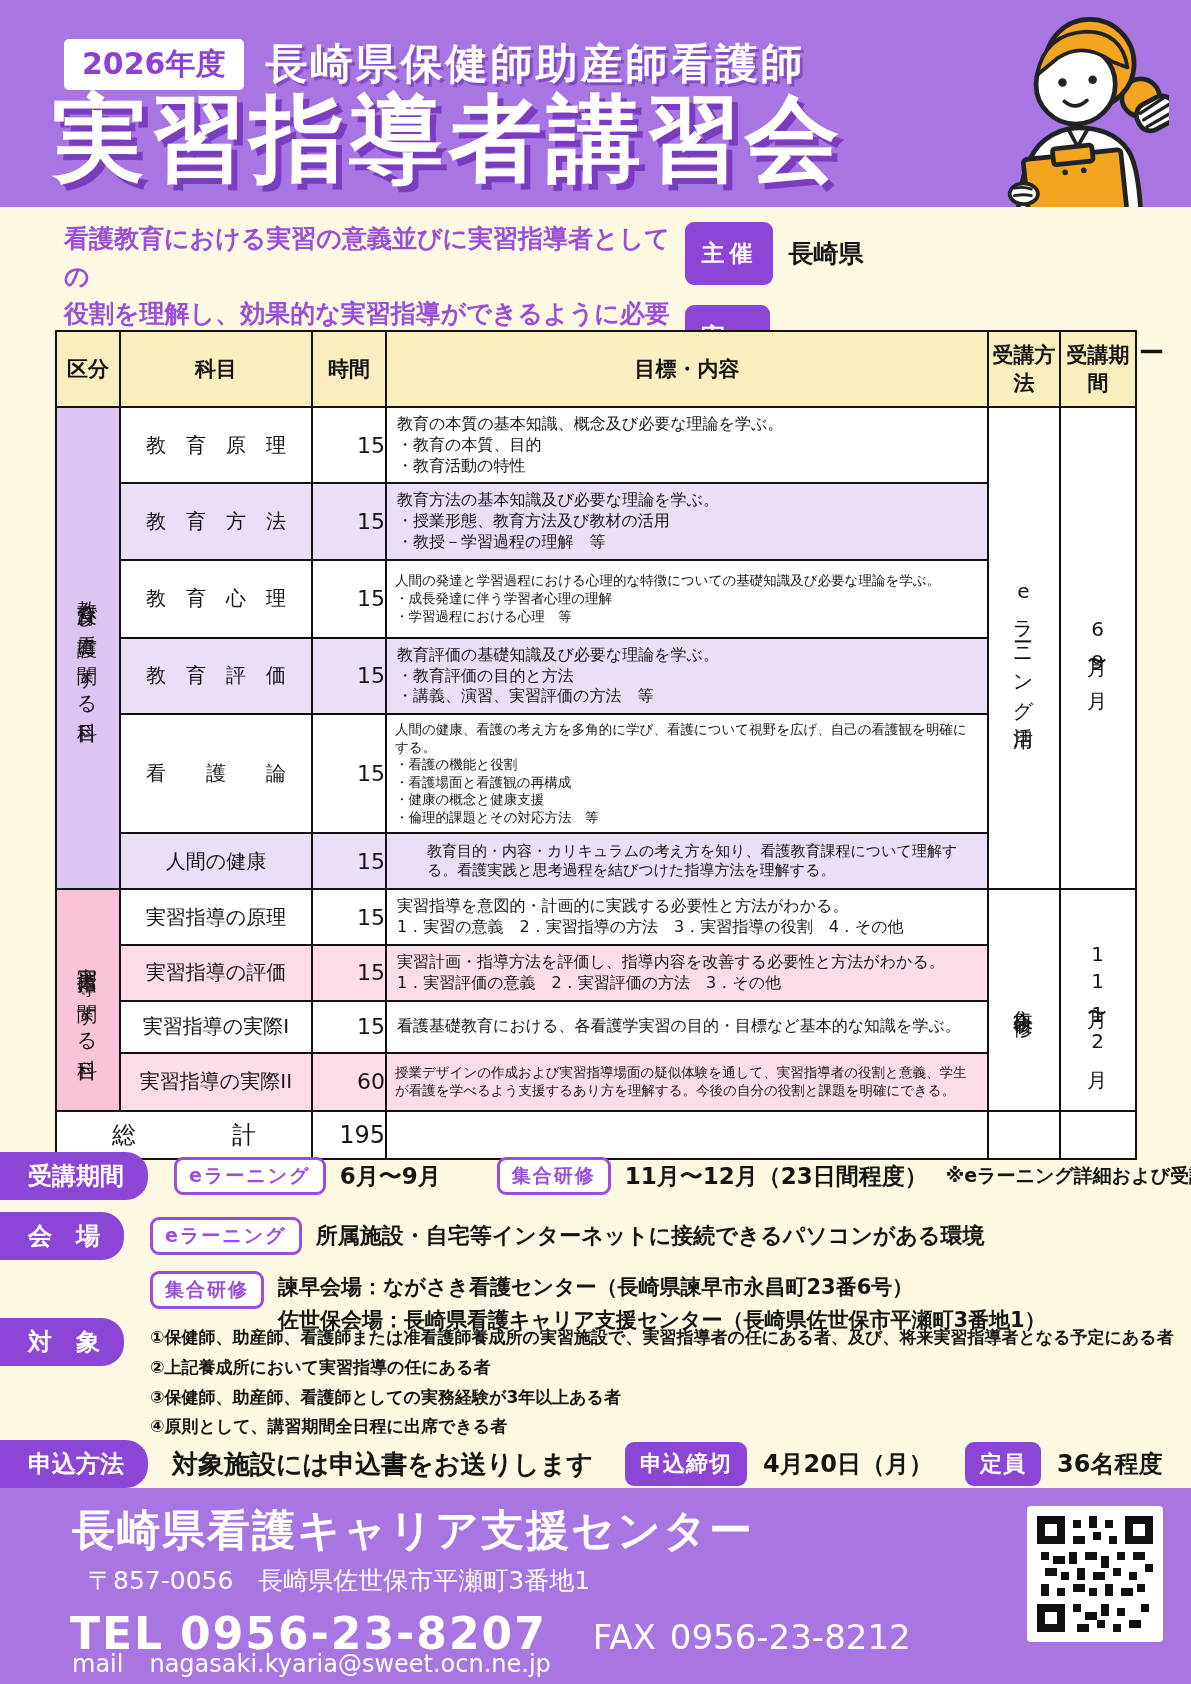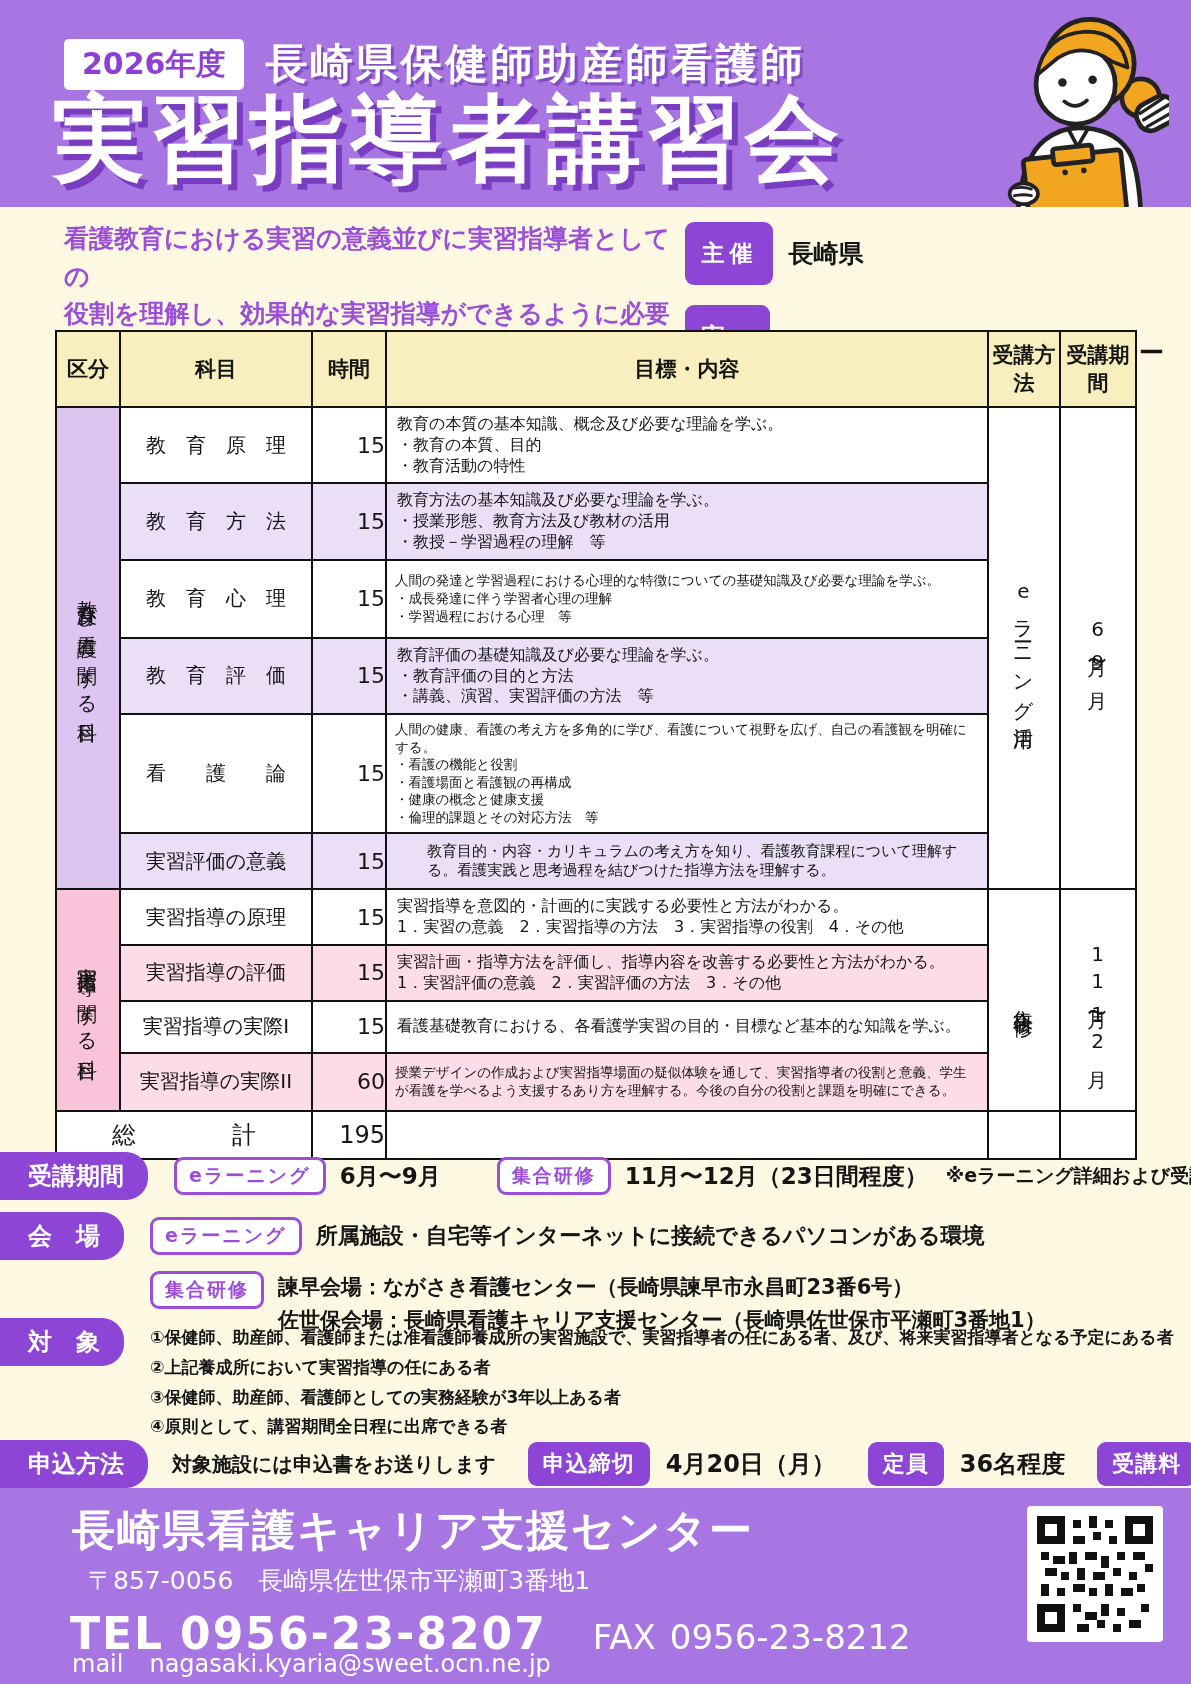--- a/index.html
+++ b/index.html
@@ -56,21 +56,21 @@
     font-size:19px; font-weight:bold; padding:3px 12px; letter-spacing:2px; white-space:nowrap; }
   .inline-row { display:flex; align-items:center; flex-wrap:nowrap; }
   .val-b { font-size:23px; font-weight:bold; margin-left:14px; white-space:nowrap; }
   .note { font-size:19px; font-weight:bold; margin-left:18px; white-space:nowrap; }
   .venue-row1 { display:flex; align-items:center; }
   .venue-row2 { display:flex; align-items:flex-start; margin-top:16px; }
   .venue-text { font-size:22px; font-weight:bold; margin-left:14px; }
   .venue-lines { margin-left:14px; font-size:21px; font-weight:bold; line-height:1.55; }
   .target-items { font-size:17px; font-weight:bold; line-height:1.75; }
   .apply-sec { align-items:center; }
-  .apply-text { font-size:20px; font-weight:bold; margin-left:24px; white-space:nowrap; }
+  .apply-text { font-size:26px; font-weight:bold; margin-left:24px; white-space:nowrap; }
   .apply-badge { font-size:22px; padding:7px 15px; margin-left:32px; letter-spacing:1px; white-space:nowrap; }
   .apply-val { font-size:24px; font-weight:bold; margin-left:16px; white-space:nowrap; }
   
   .footer { position:absolute; left:0; top:1488px; width:1191px; height:196px; background:#a776e3; color:#fff; }
   .f-name { position:absolute; top:14px; left:72px; font-size:43px; font-weight:bold; letter-spacing:2px; }
   .f-addr { position:absolute; top:76px; left:88px; font-size:25px; }
   .f-telrow { position:absolute; top:120px; left:70px; display:flex; align-items:baseline; }
   .f-tel-label { font-size:44px; font-weight:bold; letter-spacing:2px; }
   .f-tel { font-size:44px; font-weight:bold; margin-left:16px; letter-spacing:2px; }
   .f-fax-label { font-size:34px; margin-left:46px; }
@@ -188,21 +188,21 @@
       <tr style="height:114px">
         <td class="subj">看　　護　　論</td>
         <td class="hrs">15</td>
         <td class="cont xs">人間の健康、看護の考え方を多角的に学び、看護について視野を広げ、自己の看護観を明確にする。
 ・看護の機能と役割
 ・看護場面と看護観の再構成
 ・健康の概念と健康支援
 ・倫理的課題とその対応方法　等</td>
       </tr>
       <tr class="shade-p" style="height:56px">
-        <td class="subj">実習評価の意義</td>
+        <td class="subj">人間の健康</td>
         <td class="hrs">15</td>
         <td class="cont sm">教育目的・内容・カリキュラムの考え方を知り、看護教育課程について理解する。看護実践と思考過程を結びつけた指導方法を理解する。</td>
       </tr>
       <tr style="height:48px">
         <td class="vcell cat cat-pr" rowspan="4">実習指導に関する科目</td>
         <td class="subj">実習指導の原理</td>
         <td class="hrs">15</td>
         <td class="cont">実習指導を意図的・計画的に実践する必要性と方法がわかる。
 1．実習の意義　2．実習指導の方法　3．実習指導の役割　4．その他</td>
         <td class="vcell method" rowspan="4">集合研修</td>

